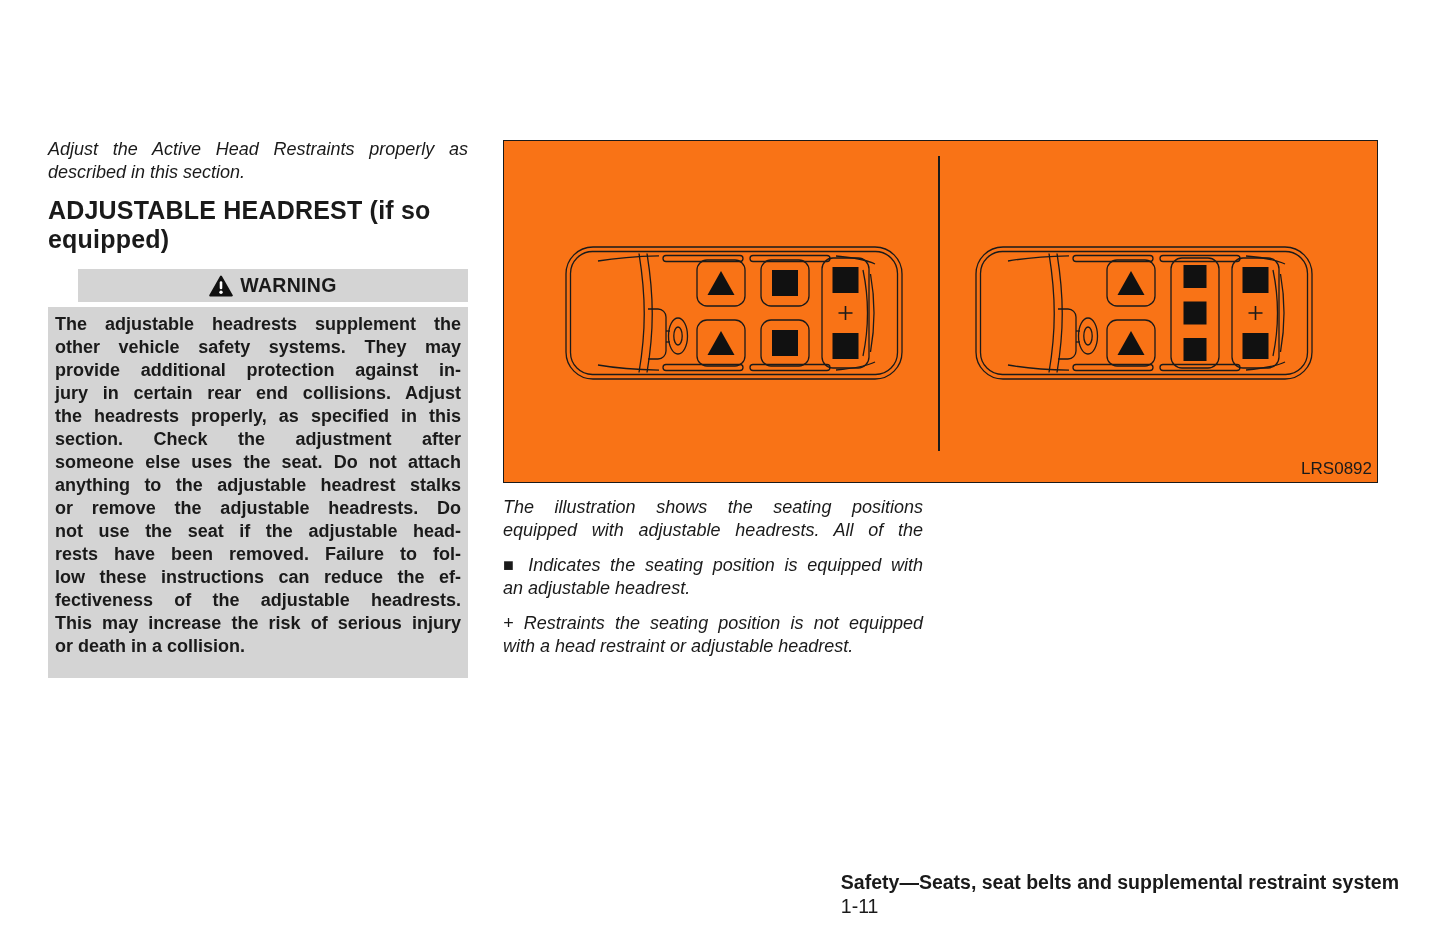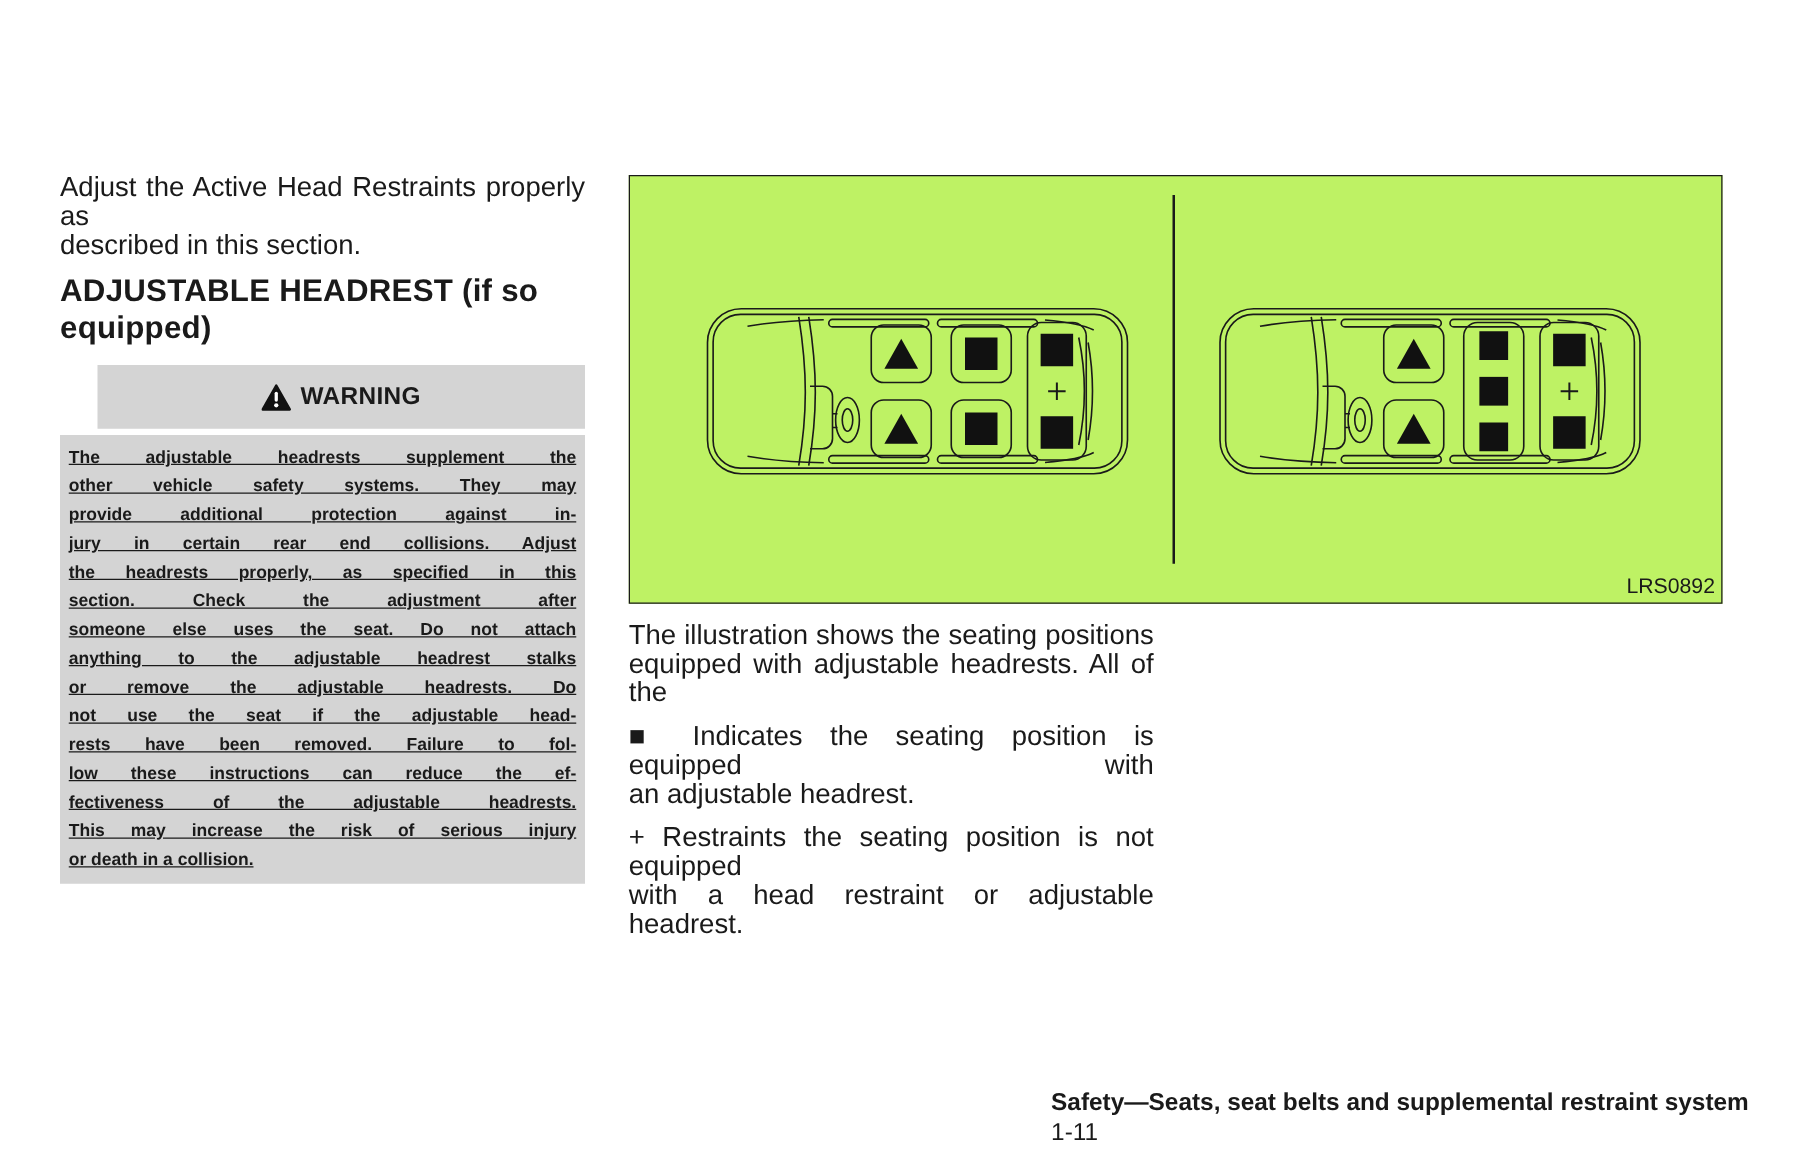--- a/index.html
+++ b/index.html
@@ -6,39 +6,39 @@
     --warning-bg:#d4d4d4;
     --text:#1a1a1a;
   }
   html,body{margin:0;padding:0;background:#fff;}
   .page{
     position:relative;width:1445px;height:929px;background:#fff;overflow:hidden;
     font-family:"Liberation Sans",sans-serif;color:var(--text);
   }
   
   .left-col{position:absolute;left:48px;top:138px;width:420px;}
-  .para{font-size:22px;line-height:23px;}
+  .para{font-size:18px;line-height:23px;font-style:italic;}
   .jl{text-align:justify;text-align-last:justify;}
   .jl.last{text-align-last:left;}
   .heading{font-size:25px;line-height:29px;font-weight:400;margin:12px 0 0 0;letter-spacing:0.2px;}
   .heading .jl{text-align:left;text-align-last:left;font-weight:bold;}
   .warning{margin-top:15px;}
   .warning-header{
-    background:var(--warning-bg);height:51px;display:flex;align-items:center;justify-content:center;
+    background:var(--warning-bg);height:33px;display:flex;align-items:center;justify-content:center;
     font-weight:bold;font-size:19.5px;letter-spacing:0.3px;margin-left:30px;
   }
   .warn-icon{margin-right:7px;display:block;}
   .warning-body{
-    background:var(--warning-bg);margin-top:5px;padding:6px 7px 8px 7px;
-    font-weight:bold;font-size:14px;line-height:23px;text-decoration:underline;
+    background:var(--warning-bg);margin-top:5px;padding:6px 7px 20px 7px;
+    font-weight:bold;font-size:18px;line-height:23px;
   }
   
   .figure{
     position:absolute;left:503px;top:140px;width:875px;height:343px;
-    border:1.5px solid var(--text);box-sizing:border-box;background:#bef264;
+    border:1.5px solid var(--text);box-sizing:border-box;background:#f97316;
   }
   .fig-divider{position:absolute;left:434px;top:15px;width:2px;height:295px;background:var(--text);}
   .vehicle{position:absolute;top:104px;}
   .vehicle-a{left:60px;}
   .vehicle-b{left:470px;}
   .fig-label{position:absolute;right:5px;bottom:4px;font-size:17px;line-height:18px;}
   
   .right-col{position:absolute;left:503px;top:496px;width:420px;}
   .bullet{margin-top:12px;}
   

